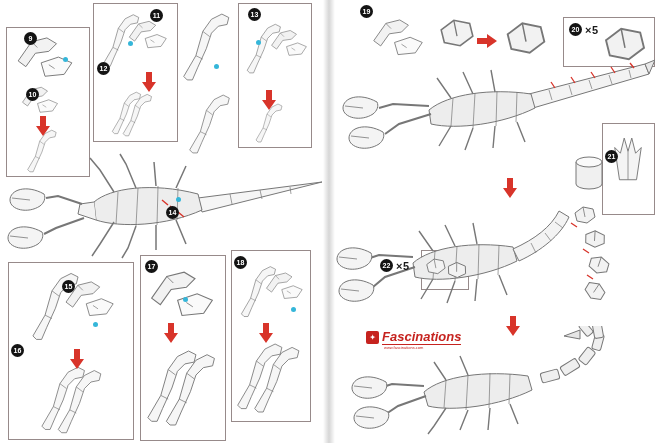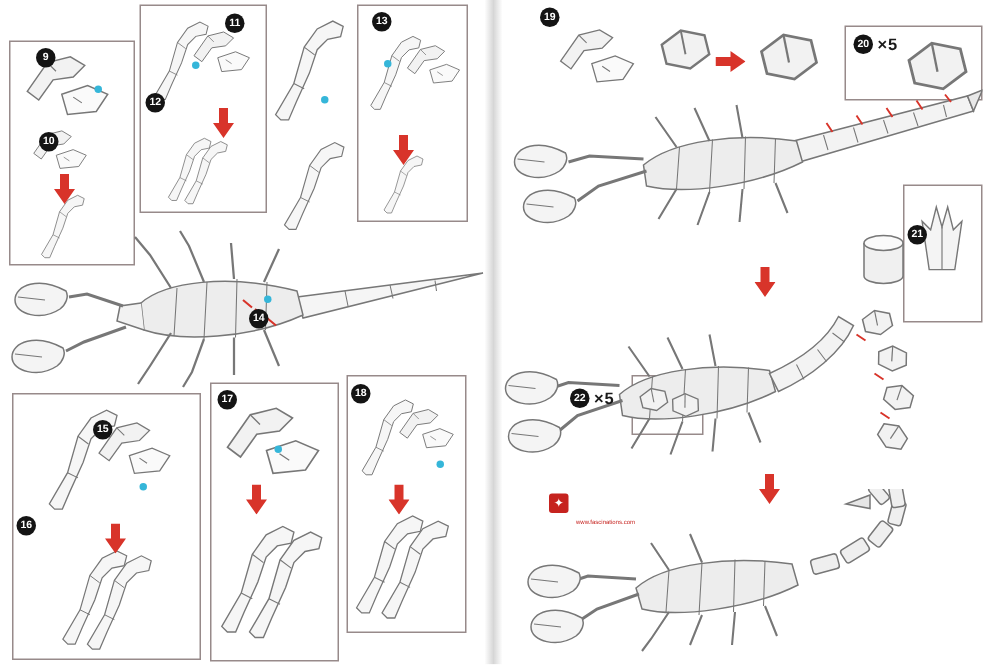--- a/index.html
+++ b/index.html
@@ -264,16 +264,17 @@
   <div class="dot" style="left:128px;top:41px"></div>
   <div class="dot" style="left:256px;top:40px"></div>
   <div class="dot" style="left:214px;top:64px"></div>
   <div class="dot" style="left:176px;top:197px"></div>
   <div class="dot" style="left:93px;top:322px"></div>
   <div class="dot" style="left:183px;top:297px"></div>
   <div class="dot" style="left:291px;top:307px"></div>
 
   <div class="logo" style="left:366px;top:329px">
     <span class="logo-icon">✦</span>
+    <span class="logo-text">Fascinations</span>
   </div>
   <div class="logo-tag" style="left:384px;top:345px">www.fascinations.com</div>
 
 </div>
 
 </body></html>

